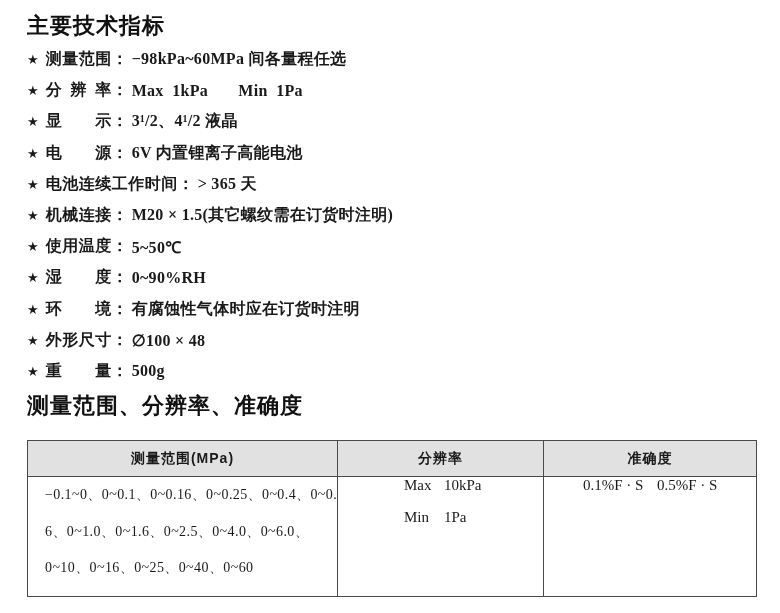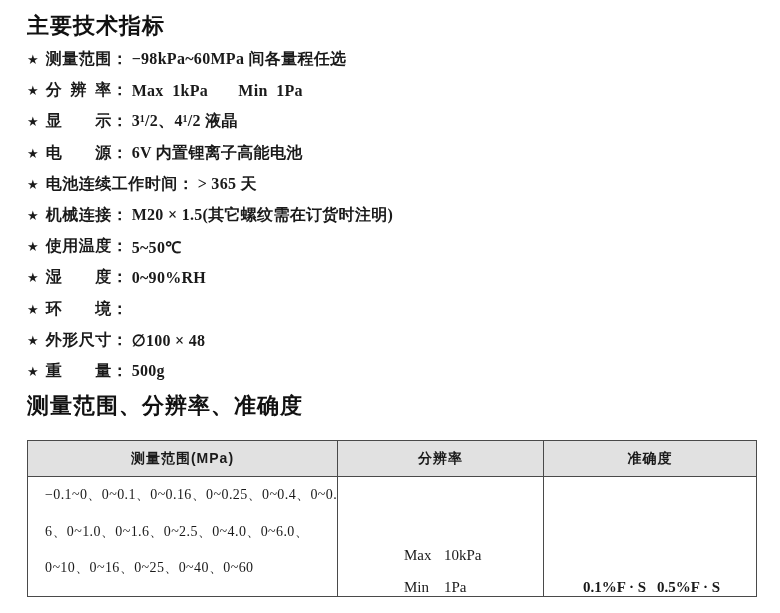--- a/index.html
+++ b/index.html
@@ -79,26 +79,26 @@
     flex-direction: column;
     justify-content: flex-start;
     padding-left: 17px;
     padding-right: 6px;
   }
   .range-line { line-height: 36.5px; white-space: nowrap; letter-spacing: 0.4px; }
 
   .pair-cell {
     display: flex;
     flex-direction: column;
-    justify-content: flex-end;
+    justify-content: flex-start;
     row-gap: 15px;
     font-size: 15px;
   }
   .res-cell { padding-left: 66px; }
-  .acc-cell { padding-left: 39px; font-weight: bold; }
+  .acc-cell { padding-left: 39px; }
   .pair-row { display: grid; white-space: nowrap; }
   .res-row  { grid-template-columns: 40px auto; }
   .acc-row  { grid-template-columns: 74px auto; }
 </style>
 </head>
 <body>
 
 <div id="title-main" class="sec-title">主要技术指标</div>
 
 <div id="spec-list">
@@ -147,20 +147,21 @@
   <div class="spec-item">
     <span class="star">★</span>
     <span class="spec-label">湿度</span>
     <span class="spec-colon">：</span>
     <span class="spec-value">0~90%RH</span>
   </div>
   <div class="spec-item">
     <span class="star">★</span>
     <span class="spec-label">环境</span>
     <span class="spec-colon">：</span>
+    <span class="spec-value">有腐蚀性气体时应在订货时注明</span>
   </div>
   <div class="spec-item">
     <span class="star">★</span>
     <span class="spec-label">外形尺寸</span>
     <span class="spec-colon">：</span>
     <span class="spec-value">∅100 × 48</span>
   </div>
   <div class="spec-item">
     <span class="star">★</span>
     <span class="spec-label">重量</span>

